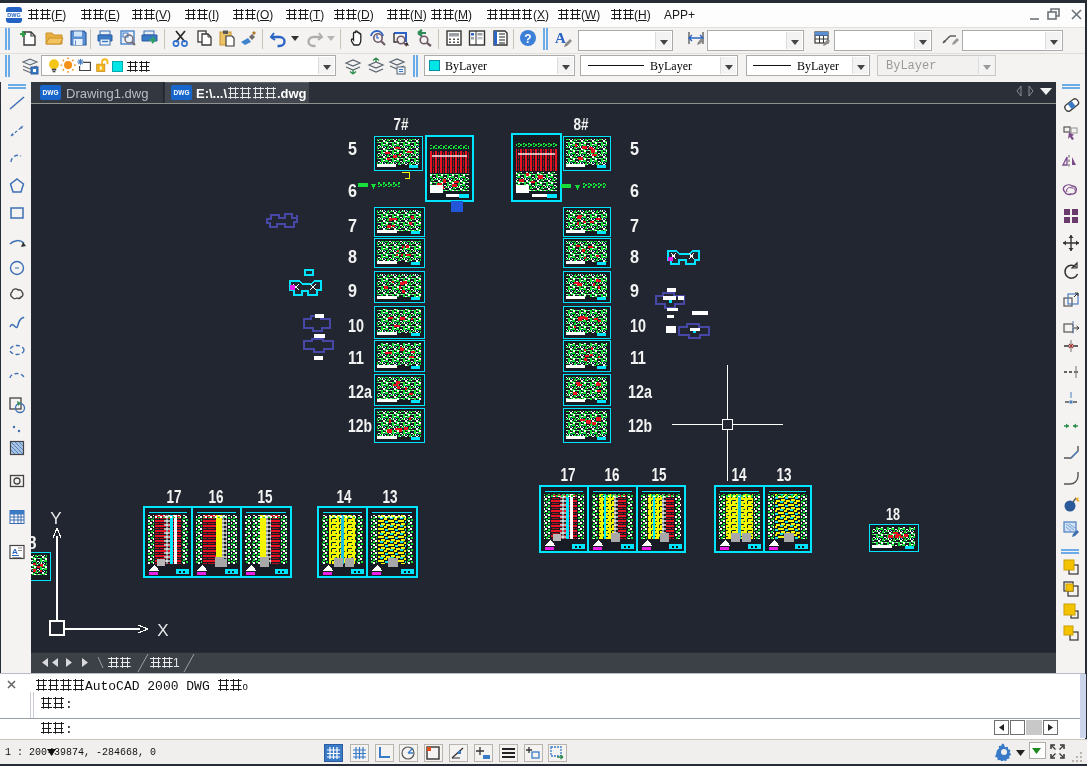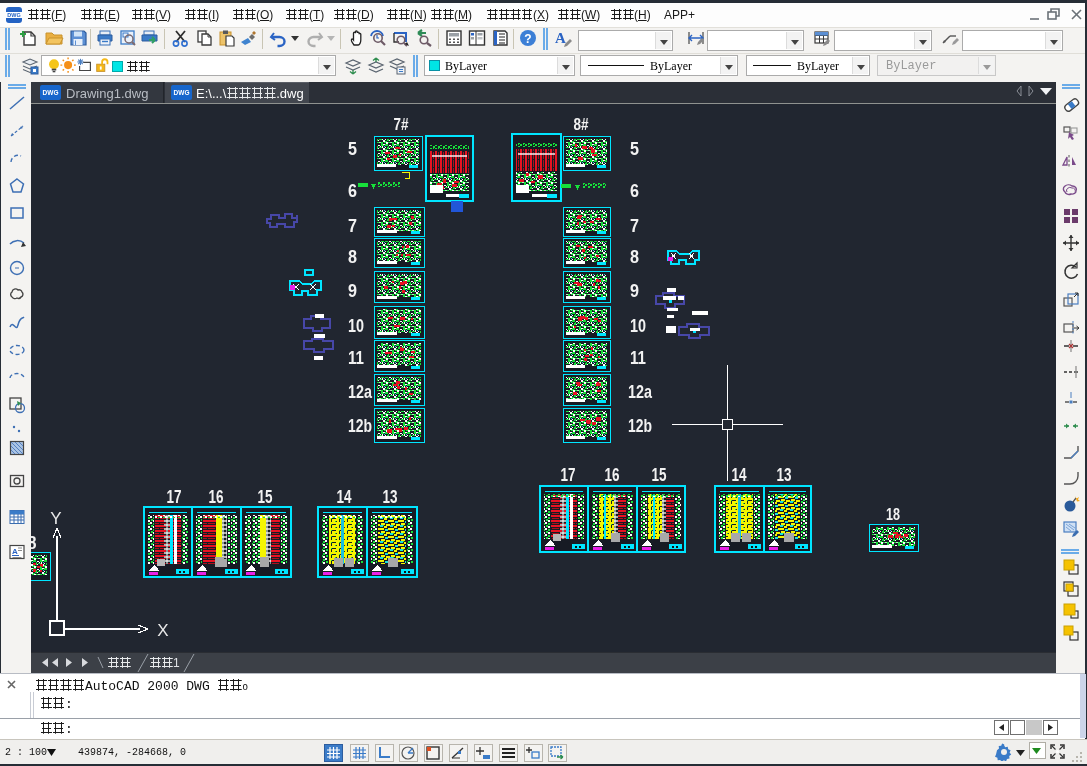--- a/index.html
+++ b/index.html
@@ -297,21 +297,21 @@
 <div class="combo gray" style="left:877px;top:55px;width:119px">
       <div class="dd"></div>
     </div>
 <span class="abs" style="left:886px;top:59px;font-size:12px;color:#9a9a9a;font-family:'Liberation Mono',monospace">ByLayer</span>
 <div class="abs" style="left:0;top:82px;width:1085px;height:22px;background:#2b2f37"></div>
 <div class="abs" style="left:31px;top:82px;width:133px;height:22px;background:#33373f;border-right:1px solid #22252b"></div>
 <div class="abs" style="left:40px;top:85px;width:21px;height:15px;background:#1766cc;border-radius:2px;color:#fff;font-size:6.5px;font-weight:bold;text-align:center;line-height:15px">DWG</div>
 <span class="abs" style="left:66px;top:86px;font-size:13px;color:#b9bdc4">Drawing1.dwg</span>
 <div class="abs" style="left:165px;top:82px;width:144px;height:22px;background:#42464e;border-top:1px solid #5a5e66"></div>
 <div class="abs" style="left:171px;top:85px;width:21px;height:15px;background:#1766cc;border-radius:2px;color:#fff;font-size:6.5px;font-weight:bold;text-align:center;line-height:15px">DWG</div>
-<span class="abs" style="left:196px;top:86px;font-size:13px;font-weight:normal;color:#fff">E:\...\<i class="cn cnw"></i><i class="cn cnw"></i><i class="cn cnw"></i><i class="cn cnw"></i>.dwg</span>
+<span class="abs" style="left:196px;top:86px;font-size:13px;font-weight:bold;color:#fff">E:\...\<i class="cn cnw"></i><i class="cn cnw"></i><i class="cn cnw"></i><i class="cn cnw"></i>.dwg</span>
 <svg class="abs" style="left:1016px;top:85px" width="40" height="12" viewBox="0 0 40 12">
 <path d="M5 1L1 6l4 5z" fill="none" stroke="#8a8e96"></path>
       <path d="M13 1l4 5-4 5z" fill="none" stroke="#8a8e96"></path>
       <path d="M24 3h12l-6 7z" fill="#f2f3f5"></path>
     </svg>
 <div class="abs" style="left:1px;top:82px;width:30px;height:591px;background:#f4f3f1"></div>
 <div class="abs" style="left:1056px;top:82px;width:29px;height:591px;background:#f4f3f1"></div>
 <div class="abs" style="left:8px;top:84px;width:18px;height:5px;border-top:2px solid #6aabe8;border-bottom:2px solid #6aabe8"></div>
 <div class="abs" style="left:1062px;top:84px;width:18px;height:5px;border-top:2px solid #6aabe8;border-bottom:2px solid #6aabe8"></div>
 <svg class="abs" style="left:7px;top:93px" width="20" height="20" viewBox="0 0 20 20">
@@ -1068,25 +1068,25 @@
 <div class="abs" style="left:16px;top:0;width:15px;height:15px;background:#fff;border:1px solid #707070"></div>
 <div class="abs" style="left:32px;top:0;width:16px;height:15px;background:#c8c8c8"></div>
 <div class="abs" style="left:49px;top:0;width:15px;height:15px;background:#fff;border:1px solid #707070"></div>
 <svg class="abs" style="left:0;top:0" width="64" height="15">
         <path d="M10 4l-5 3.5 5 3.5z" fill="#222"></path>
         <path d="M54 4l5 3.5-5 3.5z" fill="#222"></path>
       </svg>
     </div>
 <div class="abs" style="left:1080px;top:674px;width:6px;height:64px;background:#cdd5ea"></div>
 <div class="abs" style="left:0;top:739px;width:1087px;height:25px;background:#f0efed;border-top:1px solid #c8c5bd"></div>
-<span class="abs" style="left:5px;top:747px;font-size:10px;font-family:'Liberation Mono',monospace;color:#111">2 : 100</span>
+<span class="abs" style="left:5px;top:747px;font-size:10px;font-family:'Liberation Mono',monospace;color:#111">1 : 200</span>
 <svg class="abs" style="left:47px;top:749px" width="10" height="8">
       <path d="M0 0h9L4.5 7z" fill="#111"></path>
     </svg>
-<span class="abs" style="left:78px;top:747px;font-size:10px;font-family:'Liberation Mono',monospace;color:#111">439874, -284668, 0</span>
+<span class="abs" style="left:48px;top:747px;font-size:10px;font-family:'Liberation Mono',monospace;color:#111">439874, -284668, 0</span>
 <div class="abs" style="left:324px;top:744px;width:19px;height:18px;background:#3a7bc8;border:1px solid #2d5d9e">
       <svg width="17" height="16" viewBox="0 0 17 16">
         <g stroke="#fff" stroke-width="1.2">
           <path d="M2 5h13M2 8.5h13M2 12h13M5 2v12M8.5 2v12M12 2v12"></path>
         </g>
       </svg>
     </div>
 <div class="abs" style="left:350px;top:744px;width:19px;height:18px;background:#f4f3f1;border:1px solid #b8b5ad">
       <svg width="17" height="16" viewBox="0 0 17 16">
         <g stroke="#3a7bc8" stroke-width="1.2">

